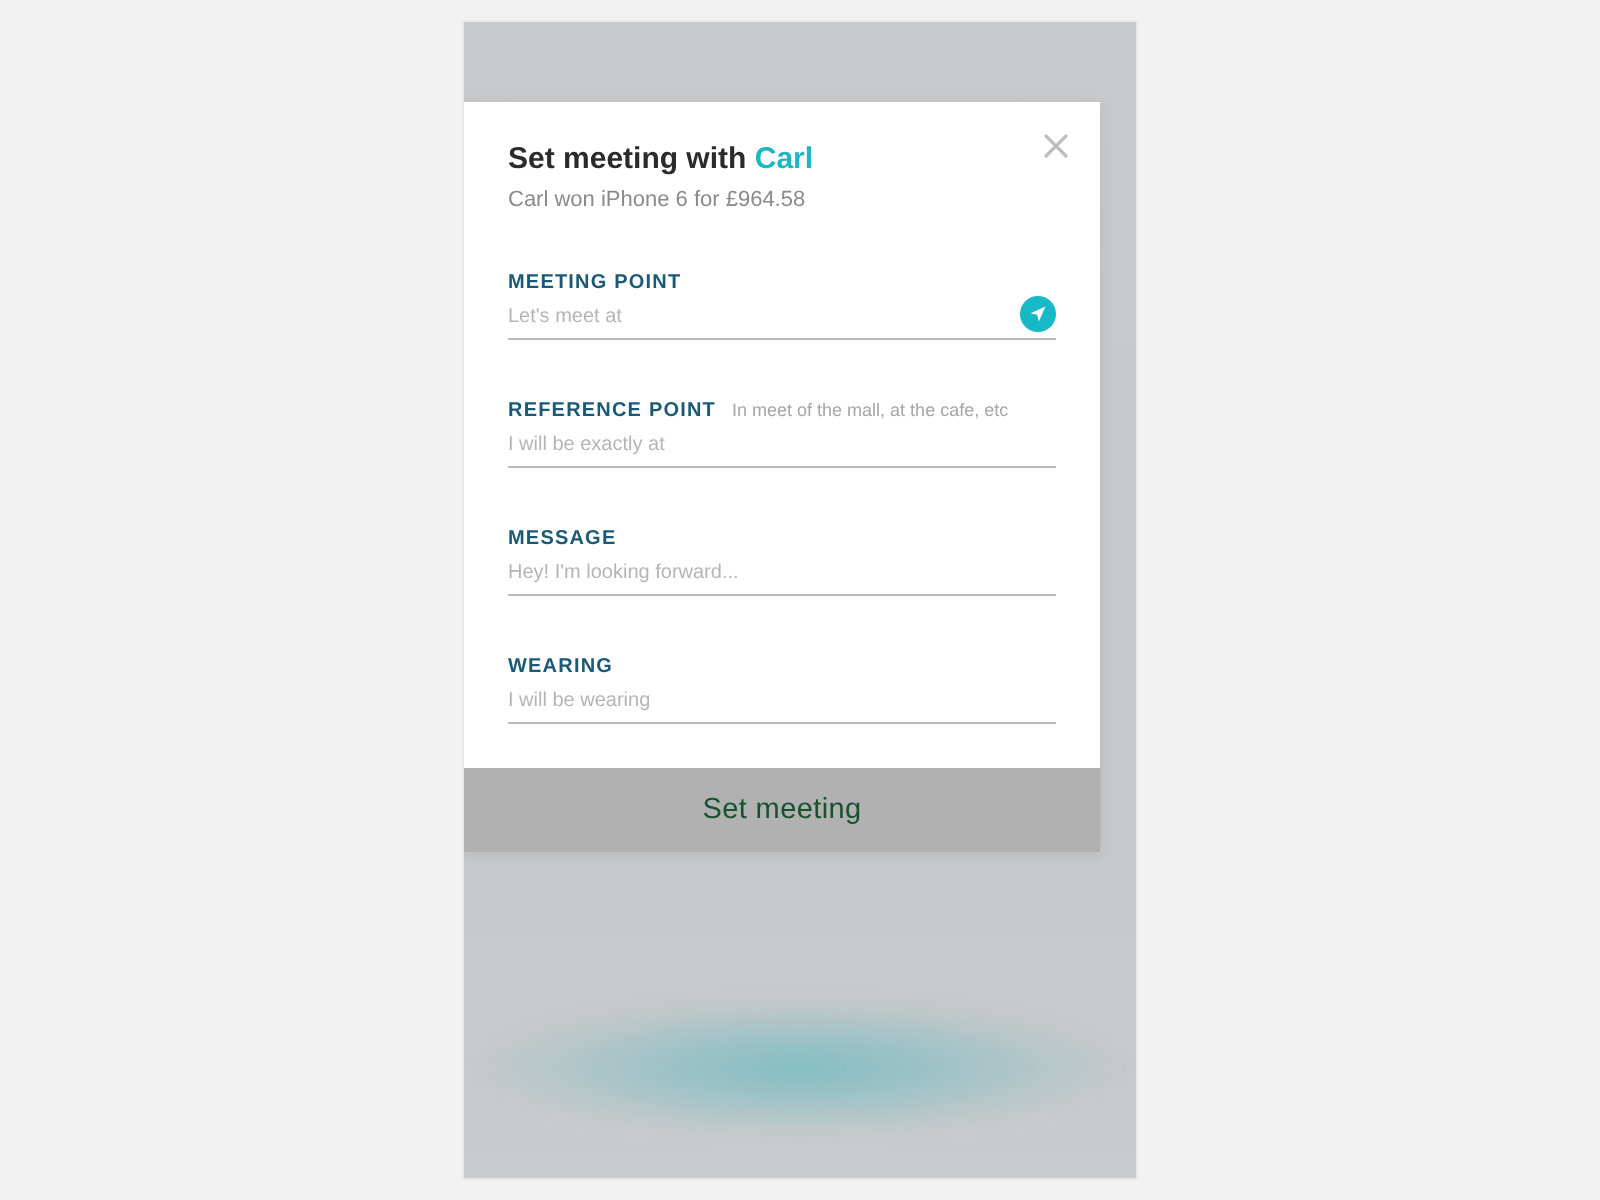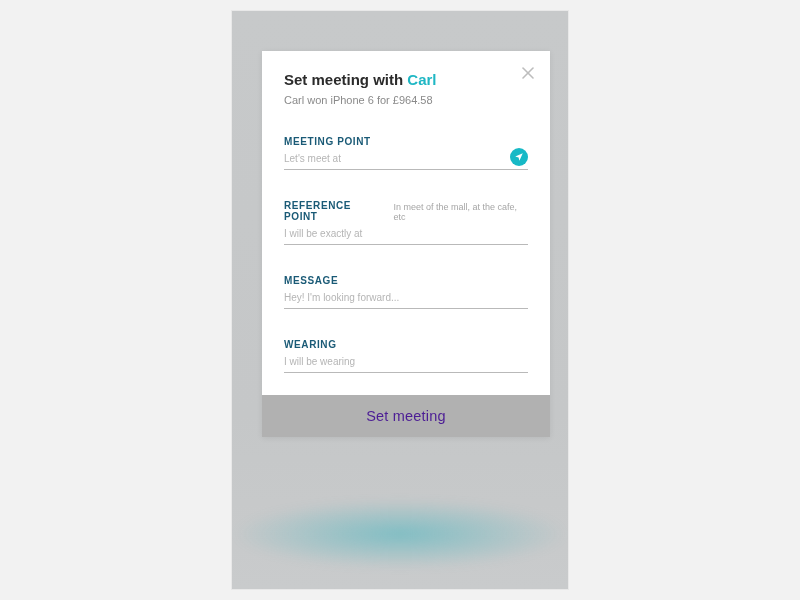--- a/index.html
+++ b/index.html
@@ -25,21 +25,21 @@
       left: 0; right: 0;
       bottom: 20px;
       height: 70px;
       background: radial-gradient(ellipse at center, rgba(70,180,190,0.55) 0%, rgba(70,180,190,0.0) 70%);
       filter: blur(4px);
       pointer-events: none;
     }
     .card {
       position: absolute;
       top: 40px;
-      left: 30px;
+      left: 0;
       right: 18px;
       background: #ffffff;
       box-shadow: 0 1px 6px rgba(0,0,0,0.08);
     }
     .card-body {
       padding: 20px 22px 22px 22px;
     }
     .close {
       position: absolute;
       top: 14px;
@@ -60,21 +60,21 @@
       font-size: 11px;
       color: #8a8a8a;
     }
     .field {
       margin-top: 30px;
       position: relative;
     }
     .field:first-of-type { margin-top: 36px; }
     .label-row {
       display: flex;
-      align-items: flex-end;
+      align-items: flex-start;
       gap: 8px;
       margin-top: 12px;
     }
     .label {
       font-size: 10px;
       letter-spacing: 0.6px;
       text-transform: uppercase;
       color: #1a5a76;
       font-weight: 600;
     }
@@ -105,21 +105,21 @@
       display: flex;
       align-items: center;
       justify-content: center;
       cursor: pointer;
     }
     .loc-btn svg { display: block; }
     .submit {
       width: 100%;
       height: 42px;
       background: #b1b1b1;
-      color: #4c1d95;
+      color: #14532d;
       font-size: 14.5px;
       font-weight: 400;
       border: none;
       cursor: pointer;
       letter-spacing: 0.2px;
     }
   </style>
 </head>
 <body>
 

